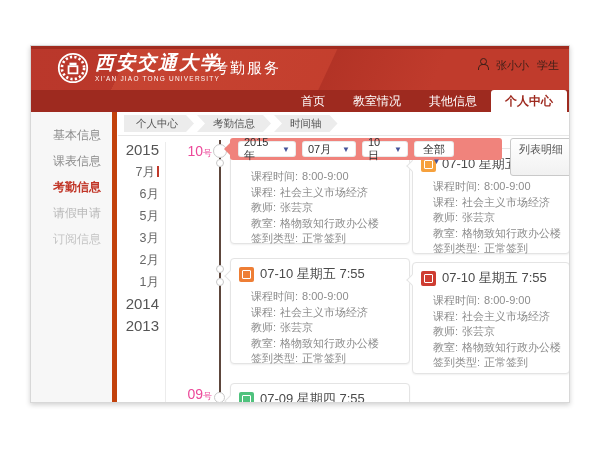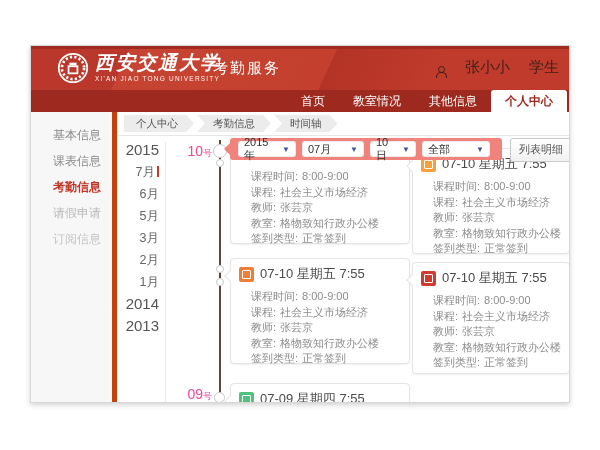--- a/index.html
+++ b/index.html
@@ -15,22 +15,22 @@
   
   .hdr { position:absolute; left:0; top:0; right:0; height:44px; background:#c03b2c; overflow:hidden; }
   .hdr .diag { position:absolute; left:0; top:0; right:0; bottom:0;
     background:linear-gradient(115deg, #b5352a 0%, #b5352a 18%, #cc4b37 18%, #c7422f 55%, #a82d21 55.2%, #c03b2c 75%); opacity:.55; }
   .hdr .topstrip { position:absolute; left:0; top:0; right:0; height:3px; background:#a12b1f; }
   .logo { position:absolute; left:26px; top:6px; width:32px; height:32px; }
   .uniblock { position:absolute; left:64px; top:6px; color:#fff; }
   .uni-cn { font-family:"Liberation Serif", serif; font-style:italic; font-weight:bold; font-size:19px; letter-spacing:2px; line-height:22px; }
   .uni-en { font-size:6.5px; letter-spacing:1.2px; line-height:9px; opacity:.95; }
   .apptitle { position:absolute; left:182px; top:13px; color:#fff; font-size:15px; font-weight:normal; letter-spacing:2px; }
-  .userbox { position:absolute; right:10px; top:12px; display:flex; align-items:flex-end; gap:19px;
-    color:#3d1f18; font-size:15px; }
+  .userbox { position:absolute; right:10px; top:12px; display:flex; align-items:flex-start; gap:8px;
+    color:#3d1f18; font-size:11px; }
   .p-ic { width:11px; height:11px; position:relative; display:inline-block; }
   .p-ic::before { content:""; position:absolute; left:3px; top:0; width:5px; height:5px; border:1.2px solid #3d1f18; border-radius:50%; }
   .p-ic::after { content:""; position:absolute; left:0.5px; top:6px; width:9px; height:5px; border:1.2px solid #3d1f18; border-bottom:none; border-radius:5px 5px 0 0; }
 
   
   .nav { position:absolute; left:0; top:44px; right:0; height:22px; background:#9e2a1f;
     display:flex; justify-content:flex-end; align-items:stretch; padding-right:2px; }
   .nav-item { color:#fff; font-size:12px; line-height:22px; padding:0 14px; cursor:pointer; }
   .nav-item.active { background:#fff; color:#9e2a1f; border-radius:3px 3px 0 0; font-weight:bold; }
 
@@ -75,22 +75,22 @@
 
   
   .filter { position:absolute; left:112px; top:2px; width:272px; height:22px; background:#f0837c;
     border-radius:3px; display:flex; align-items:center; gap:6px; padding:0 8px; z-index:5; }
   .filter::before { content:""; position:absolute; left:-6px; top:5px; border:6px solid transparent;
     border-right-color:#f0837c; border-left:none; }
   .pill { background:#fff; border:1px solid rgba(0,0,0,.08); border-radius:3px; height:16px;
     display:flex; align-items:center; justify-content:space-between; font-size:11px; color:#333;
     padding:0 5px; cursor:pointer; }
   .pill .caret { color:#44549a; font-size:8px; margin-left:5px; }
-  .pw-y { width:58px; } .pw-m { width:62px; } .pw-d { width:46px; } .pw-s { width:68px; }
-  .listbtn { position:absolute; left:392px; top:2px; width:62px; height:24px; z-index:5;
+  .pw-y { width:58px; } .pw-m { width:54px; } .pw-d { width:46px; } .pw-s { width:40px;flex-direction:column; }
+  .listbtn { position:absolute; left:392px; top:2px; width:62px; height:38px; z-index:5;
     background:linear-gradient(#fff,#f1f1f1); border:1px solid #c9c9c9; border-radius:3px;
     font-size:11px; color:#555; text-align:center; line-height:20px; cursor:pointer; }
 
   
   .card { position:absolute; background:#fff; border:1px solid #e4e4e4; border-radius:4px;
     box-shadow:0 1px 2px rgba(0,0,0,.06); }
   .card .arr { position:absolute; left:-5px; top:13px; width:8px; height:8px; background:#fff;
     border-left:1px solid #e4e4e4; border-bottom:1px solid #e4e4e4; transform:rotate(45deg); }
   .ctitle { display:flex; align-items:center; gap:6px; padding:6px 8px 2px 8px;
     font-size:13px; color:#4a4a4a; }

